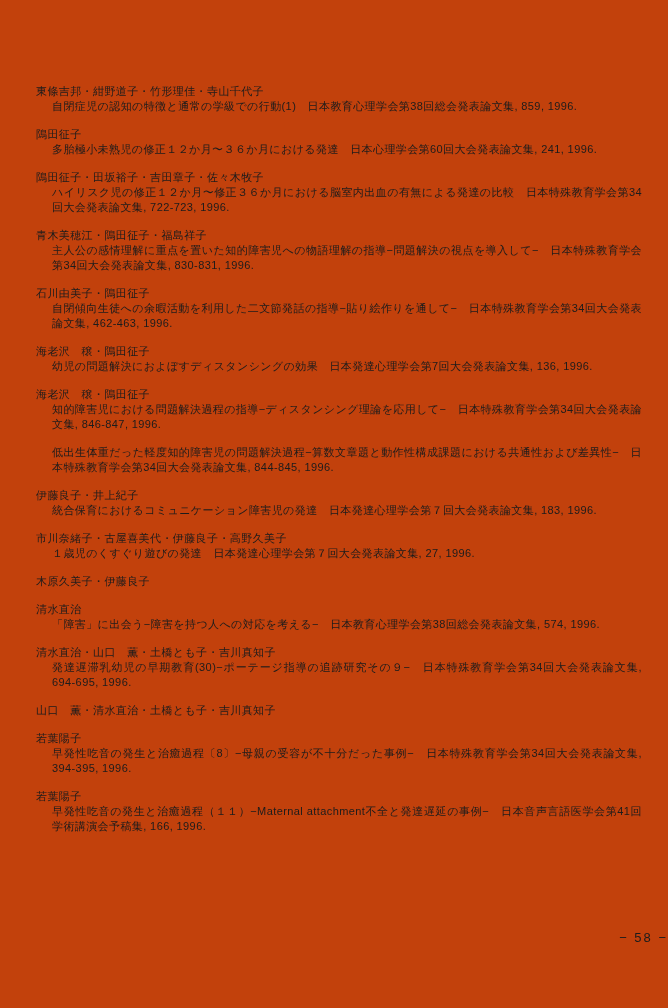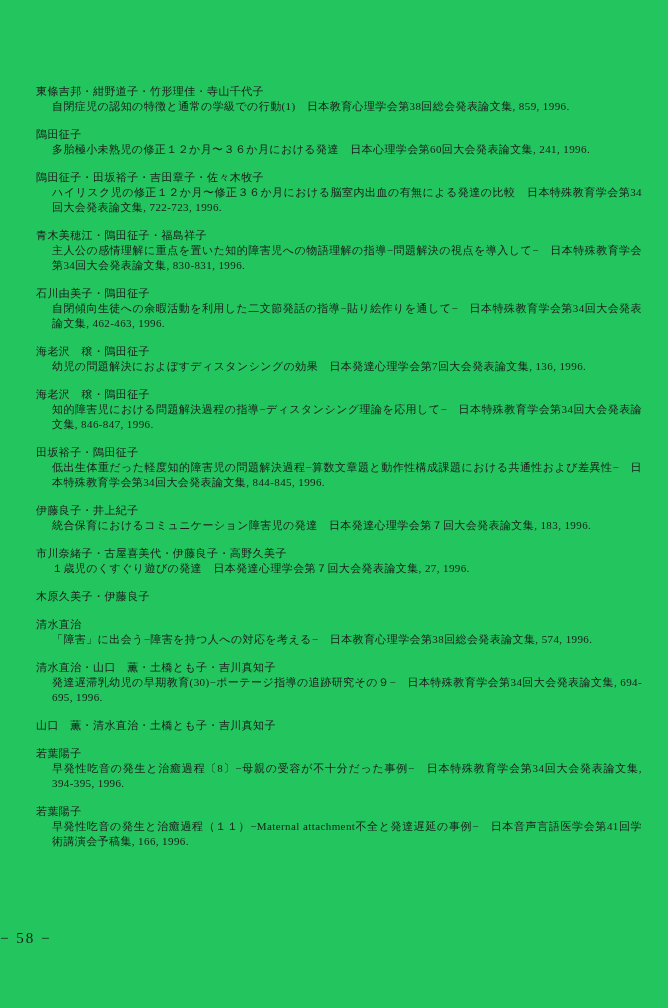--- a/index.html
+++ b/index.html
@@ -6,23 +6,23 @@
   html, body {
     margin: 0;
     padding: 0;
     background: #e8e8e8;
   }
   .sheet {
     position: relative;
     width: 668px;
     height: 1008px;
     margin: 0 auto;
-    background: #22c55e;
+    background: #c2410c;
     color: #1c1c1c;
-    font-family: Liberation Serif, serif;
+    font-family: Liberation Sans, sans-serif;
     overflow: hidden;
   }
   .content {
     padding: 84px 26px 0 36px;
   }
   .entry {
     margin-bottom: 13px;
     font-size: 11px;
     line-height: 15px;
     letter-spacing: 0.4px;
@@ -32,22 +32,22 @@
   }
   .entry-body {
     margin-left: 16px;
     text-align: justify;
   }
   .page-footer {
     position: absolute;
     left: 0;
     right: 0;
     top: 930px;
-    text-align: left;
-    font-size: 15px;
+    text-align: right;
+    font-size: 13px;
     letter-spacing: 2px;
     color: #1c1c1c;
   }
 </style>
 </head>
 <body>
 
 <div class="sheet">
   <div class="content">
 
@@ -80,21 +80,20 @@
       <div class="entry-authors">海老沢　穣・隝田征子</div>
       <div class="entry-body">幼児の問題解決におよぼすディスタンシングの効果　日本発達心理学会第7回大会発表論文集, 136, 1996.</div>
     </div>
 
     <div class="entry">
       <div class="entry-authors">海老沢　穣・隝田征子</div>
       <div class="entry-body">知的障害児における問題解決過程の指導−ディスタンシング理論を応用して−　日本特殊教育学会第34回大会発表論文集, 846-847, 1996.</div>
     </div>
 
     <div class="entry">
-      <div class="entry-authors">田坂裕子・隝田征子</div>
       <div class="entry-body">低出生体重だった軽度知的障害児の問題解決過程−算数文章題と動作性構成課題における共通性および差異性−　日本特殊教育学会第34回大会発表論文集, 844-845, 1996.</div>
     </div>
 
     <div class="entry">
       <div class="entry-authors">伊藤良子・井上紀子</div>
       <div class="entry-body">統合保育におけるコミュニケーション障害児の発達　日本発達心理学会第７回大会発表論文集, 183, 1996.</div>
     </div>
 
     <div class="entry">
       <div class="entry-authors">市川奈緒子・古屋喜美代・伊藤良子・高野久美子</div>

